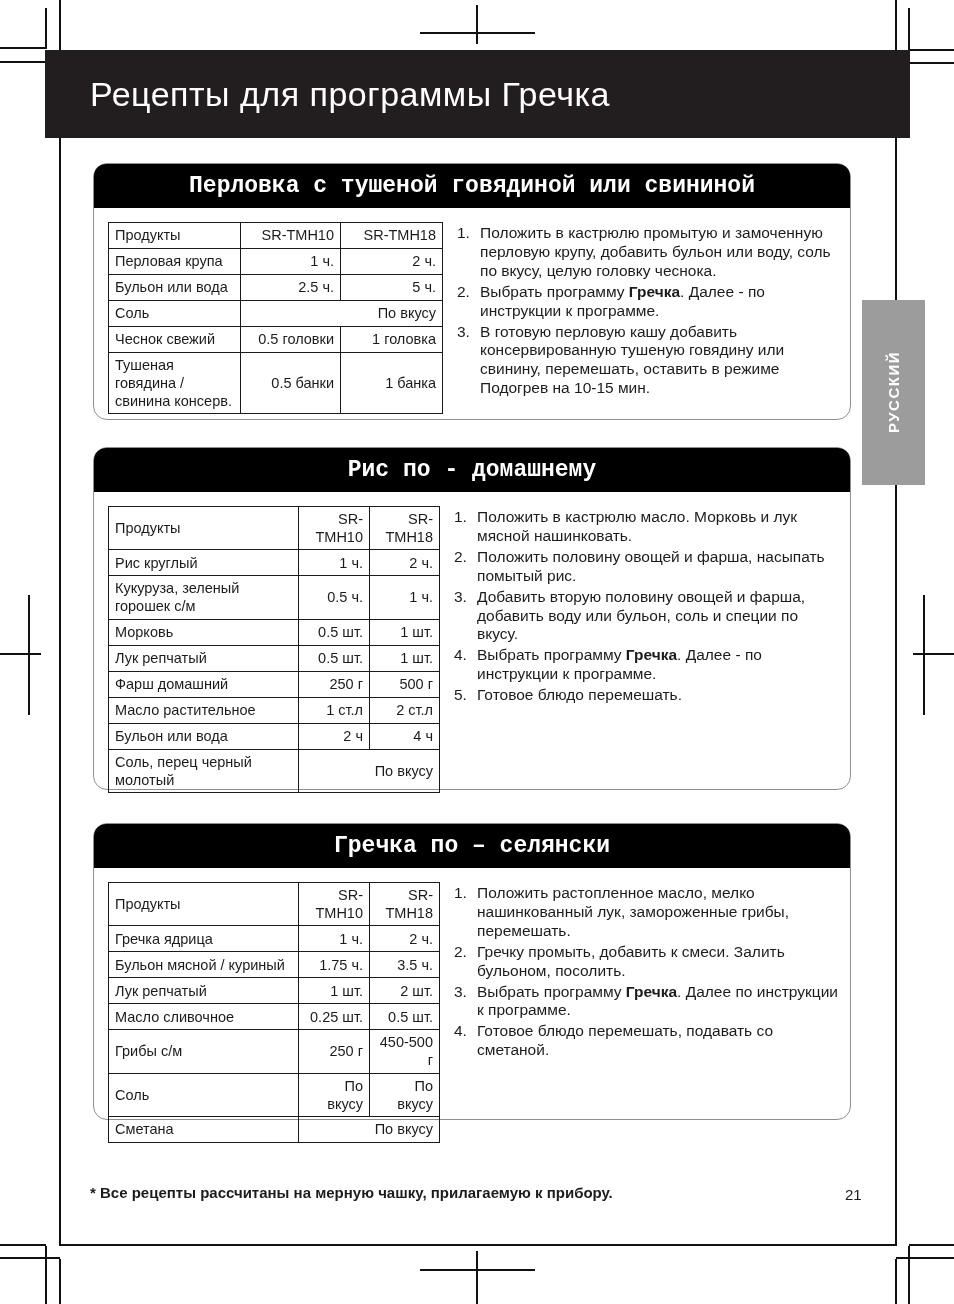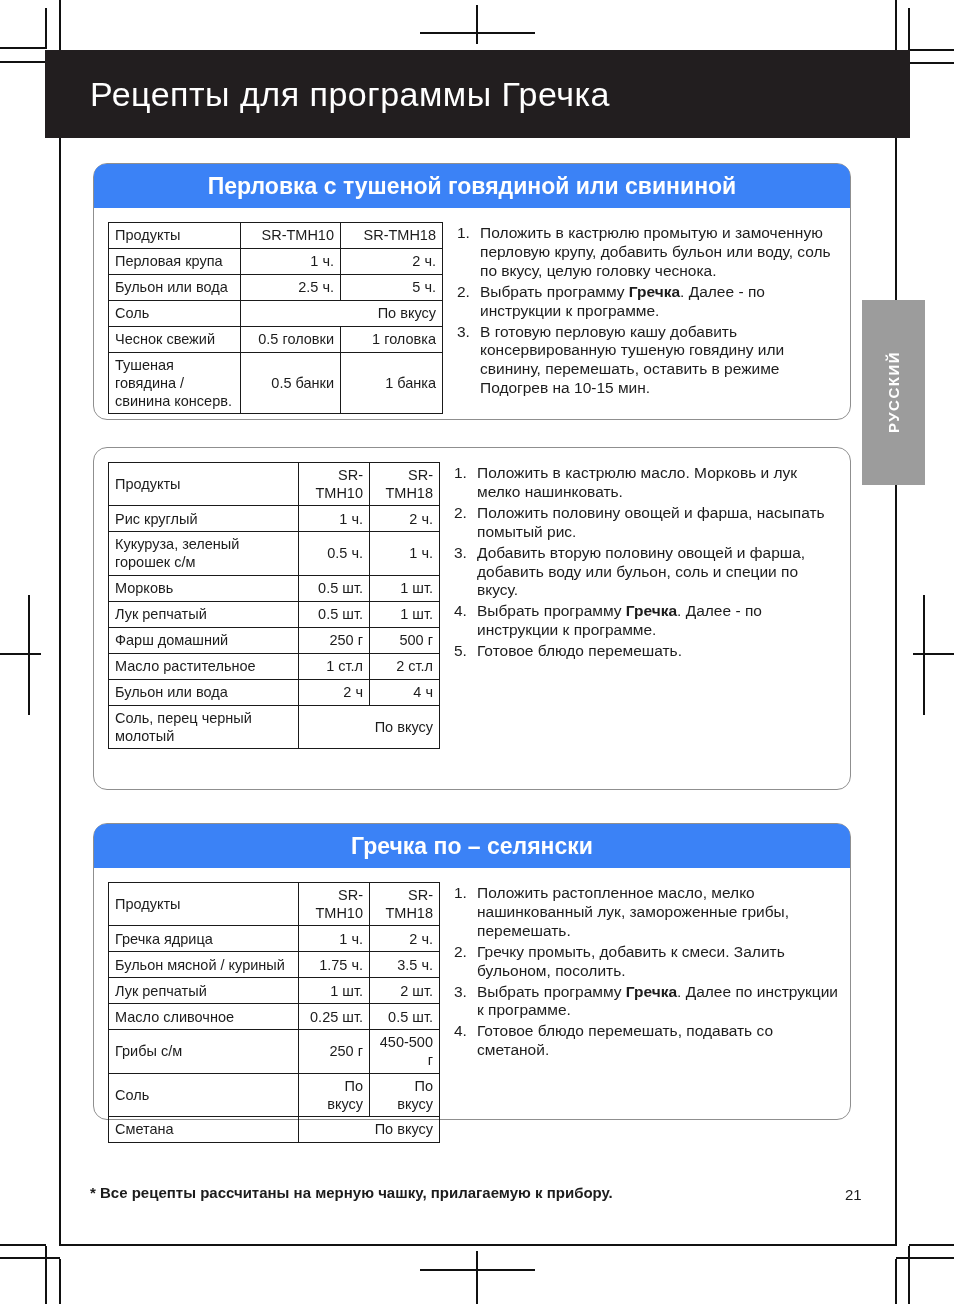--- a/index.html
+++ b/index.html
@@ -11,22 +11,22 @@
               display:flex;align-items:center;}
   #header-bar .title{color:#fff;font-weight:normal;font-size:34px;margin-left:45px;letter-spacing:0.5px;}
   
   #lang-tab{position:absolute;left:862px;top:300px;width:63px;height:185px;background:#9c9c9c;
             display:flex;align-items:center;justify-content:center;z-index:5;}
   #lang-tab span{writing-mode:vertical-rl;transform:rotate(180deg);color:#fff;font-weight:bold;
                  font-size:15px;letter-spacing:1.5px;}
   
   .recipe-box{position:absolute;left:93px;width:758px;border:1px solid #8f8f8f;border-radius:14px;
               background:#fff;box-sizing:border-box;}
-  .recipe-title{height:44px;background:#3b82f6;border-radius:12px 12px 0 0;display:flex;
-                align-items:center;justify-content:center;color:#fff;font-weight:bold;font-size:23px;}
+  .recipe-title{height:44px;background:#000000;border-radius:12px 12px 0 0;display:flex;
+                align-items:center;justify-content:center;color:#fff;font-weight:bold;font-size:23px;font-family:Liberation Mono, monospace;}
   .recipe-body{display:flex;padding:14px 0 0 14px;}
   .ing-table{border-collapse:collapse;table-layout:fixed;font-size:14.5px;color:#1c1c1c;flex:none;padding-left:32px;}
   .ing-table td{border:1px solid #1a1a1a;padding:3px 6px;line-height:1.25;height:19px;}
   .ing-table td.l{text-align:left;}
   .ing-table td.c{text-align:right;}
   .t0{width:334px;} .t0 col.c0{width:132px;} .t0 col.c1{width:100px;} .t0 col.c2{width:102px;}
   .t1{width:331px;} .t1 col.c0{width:190px;} .t1 col.c1{width:71px;}  .t1 col.c2{width:70px;}
   .t2{width:331px;} .t2 col.c0{width:190px;} .t2 col.c1{width:71px;}  .t2 col.c2{width:70px;}
   .steps{margin:2px 10px 0 14px;flex:1;font-size:15.5px;line-height:1.22;}
   .step{display:flex;margin-bottom:2px;}
@@ -129,20 +129,21 @@
           </div>
           <div class="step">
             <span class="n">3.</span>
             <span class="t">В готовую перловую кашу добавить консервированную тушеную говядину или свинину, перемешать, оставить в режиме Подогрев на 10-15 мин.</span>
           </div>
         </div>
     </div>
   </div>
 
   <div class="recipe-box" style="top:447px;height:343px;">
+    <div class="recipe-title">Рис по - домашнему</div>
     <div class="recipe-body">
       <table class="ing-table t1">
         <colgroup>
             <col class="c0">
             <col class="c1">
             <col class="c2">
           </colgroup>
         <tbody>
             <tr>
               <td class="l">Продукты</td>
@@ -186,21 +187,21 @@
             </tr>
             <tr>
               <td class="l">Соль, перец черный молотый</td>
               <td class="c" colspan="2">По вкусу</td>
             </tr>
           </tbody>
       </table>
       <div class="steps">
           <div class="step">
             <span class="n">1.</span>
-            <span class="t">Положить в кастрюлю масло. Морковь и лук мелко нашинковать.</span>
+            <span class="t">Положить в кастрюлю масло. Морковь и лук мясной нашинковать.</span>
           </div>
           <div class="step">
             <span class="n">2.</span>
             <span class="t">Положить половину овощей и фарша, насыпать помытый рис.</span>
           </div>
           <div class="step">
             <span class="n">3.</span>
             <span class="t">Добавить вторую половину овощей и фарша, добавить воду или бульон, соль и специи по вкусу.</span>
           </div>
           <div class="step">

